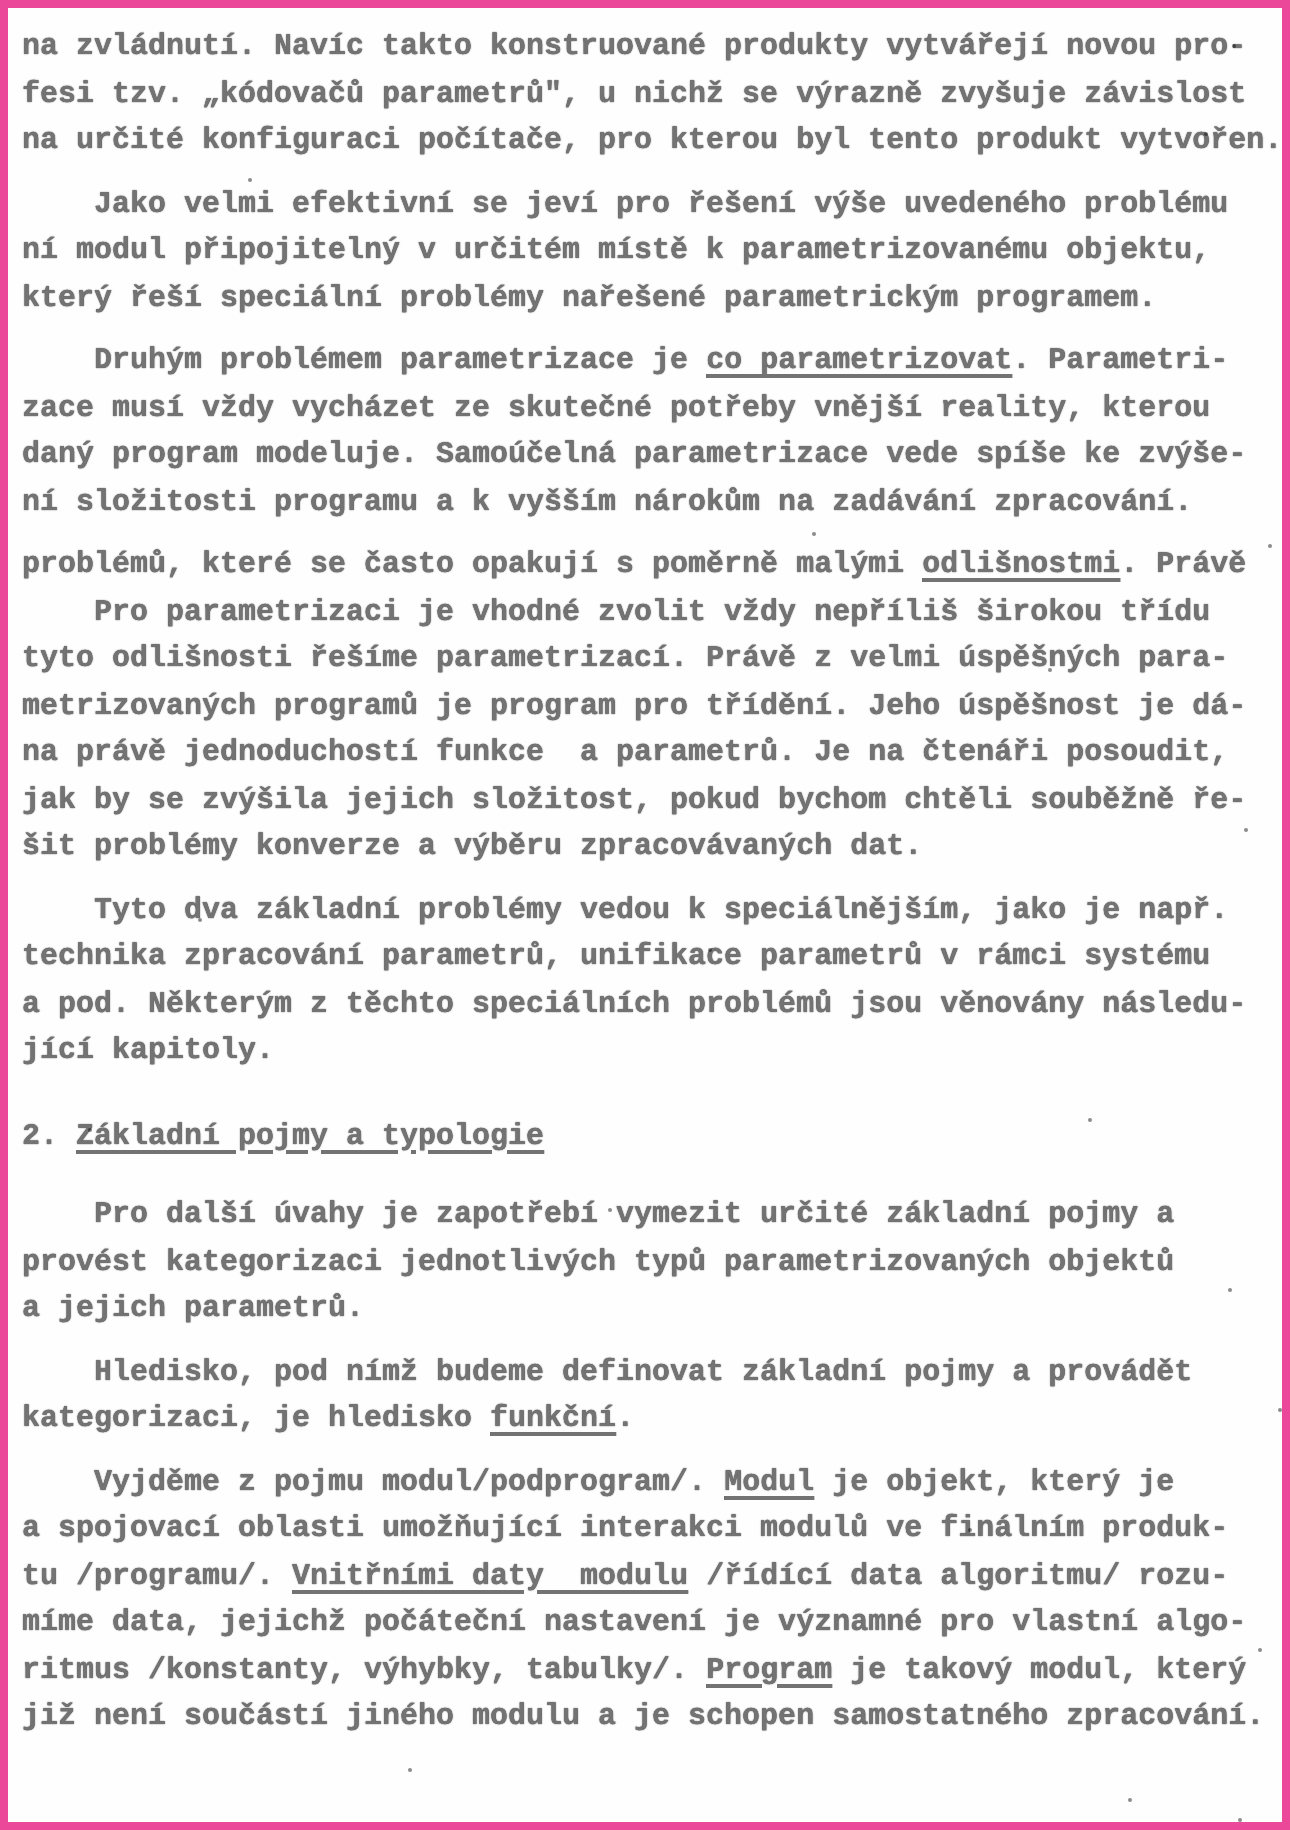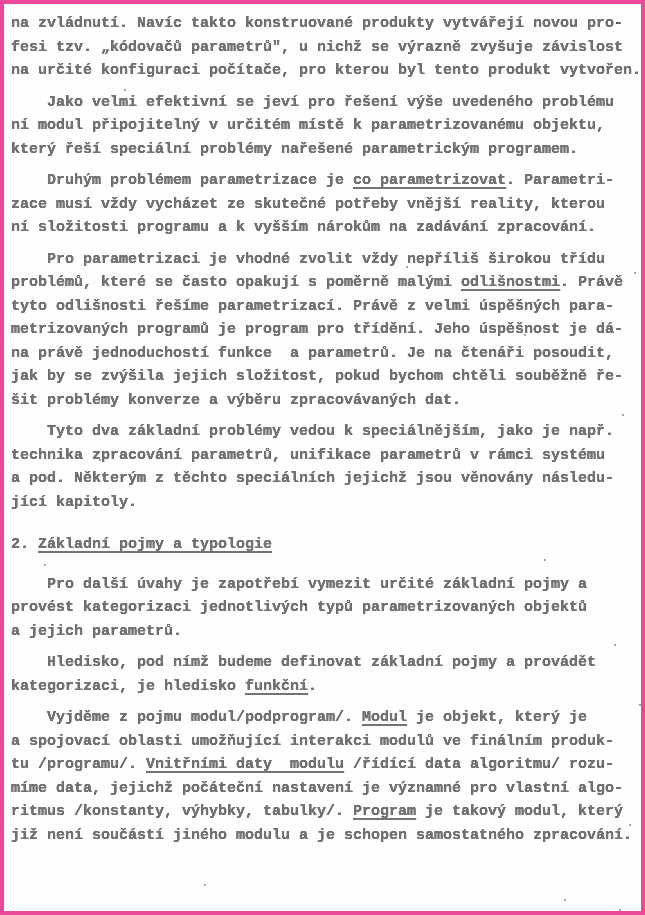--- a/index.html
+++ b/index.html
@@ -52,35 +52,36 @@
         <div class="line">na určité konfiguraci počítače, pro kterou byl tento produkt vytvořen.</div>
       </div>
       <div class="para">
         <div class="line">    Jako velmi efektivní se jeví pro řešení výše uvedeného problému</div>
         <div class="line">ní modul připojitelný v určitém místě k parametrizovanému objektu,</div>
         <div class="line">který řeší speciální problémy nařešené parametrickým programem.</div>
       </div>
       <div class="para">
         <div class="line">    Druhým problémem parametrizace je <span class="u">co parametrizovat</span>. Parametri-</div>
         <div class="line">zace musí vždy vycházet ze skutečné potřeby vnější reality, kterou</div>
+        <div class="line">daný program modeluje. Samoúčelná parametrizace vede spíše ke zvýše-</div>
         <div class="line">ní složitosti programu a k vyšším nárokům na zadávání zpracování.</div>
       </div>
       <div class="para">
+        <div class="line">problémů, které se často opakují s poměrně malými <span class="u">odlišnostmi</span>. Právě</div>
         <div class="line">    Pro parametrizaci je vhodné zvolit vždy nepříliš širokou třídu</div>
-        <div class="line">problémů, které se často opakují s poměrně malými <span class="u">odlišnostmi</span>. Právě</div>
         <div class="line">tyto odlišnosti řešíme parametrizací. Právě z velmi úspěšných para-</div>
         <div class="line">metrizovaných programů je program pro třídění. Jeho úspěšnost je dá-</div>
         <div class="line">na právě jednoduchostí funkce  a parametrů. Je na čtenáři posoudit,</div>
         <div class="line">jak by se zvýšila jejich složitost, pokud bychom chtěli souběžně ře-</div>
         <div class="line">šit problémy konverze a výběru zpracovávaných dat.</div>
       </div>
       <div class="para">
         <div class="line">    Tyto dva základní problémy vedou k speciálnějším, jako je např.</div>
         <div class="line">technika zpracování parametrů, unifikace parametrů v rámci systému</div>
-        <div class="line">a pod. Některým z těchto speciálních jejichž jsou věnovány následu-</div>
+        <div class="line">a pod. Některým z těchto speciálních problémů jsou věnovány následu-</div>
         <div class="line">jící kapitoly.</div>
       </div>
       <div class="para heading">
         <div class="line">2. <span class="u">Základní pojmy a typologie</span></div>
       </div>
       <div class="para">
         <div class="line">    Pro další úvahy je zapotřebí vymezit určité základní pojmy a</div>
         <div class="line">provést kategorizaci jednotlivých typů parametrizovaných objektů</div>
         <div class="line">a jejich parametrů.</div>
       </div>

